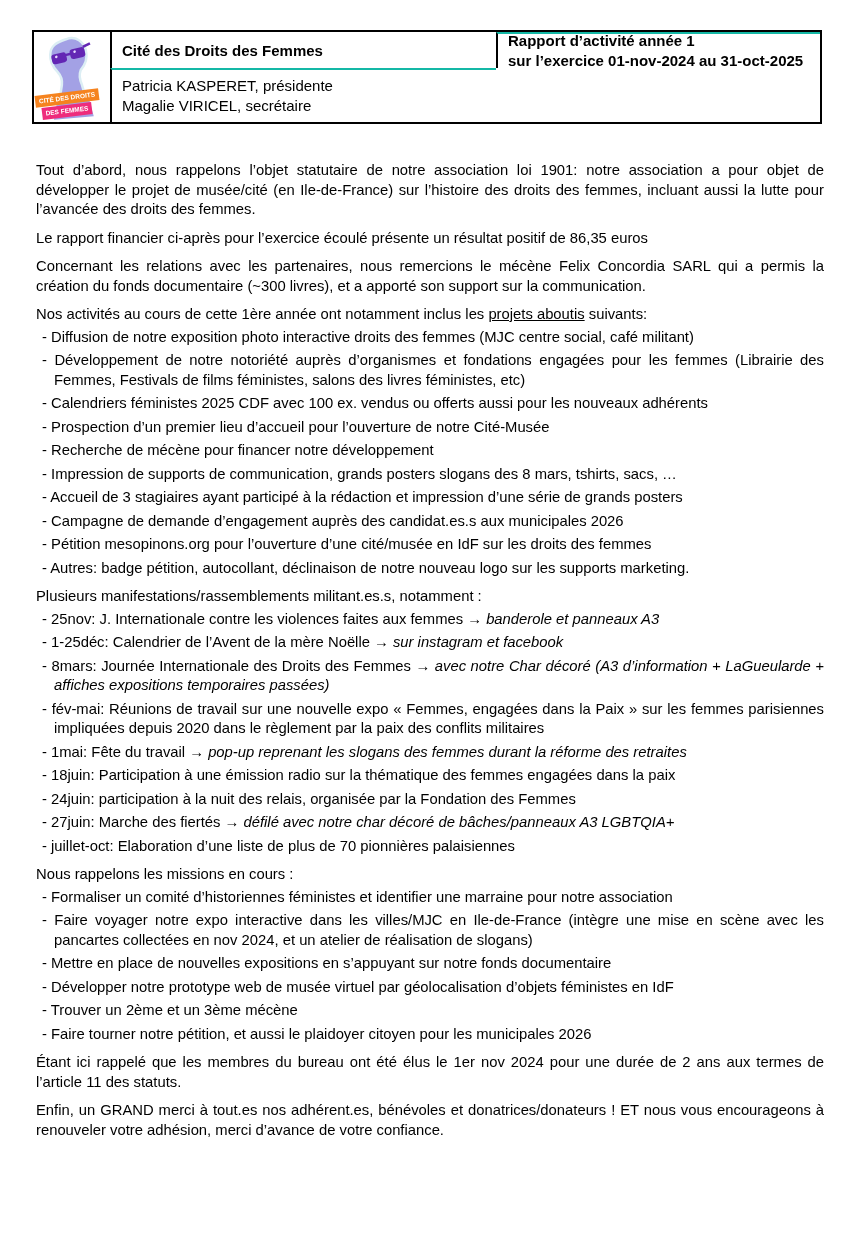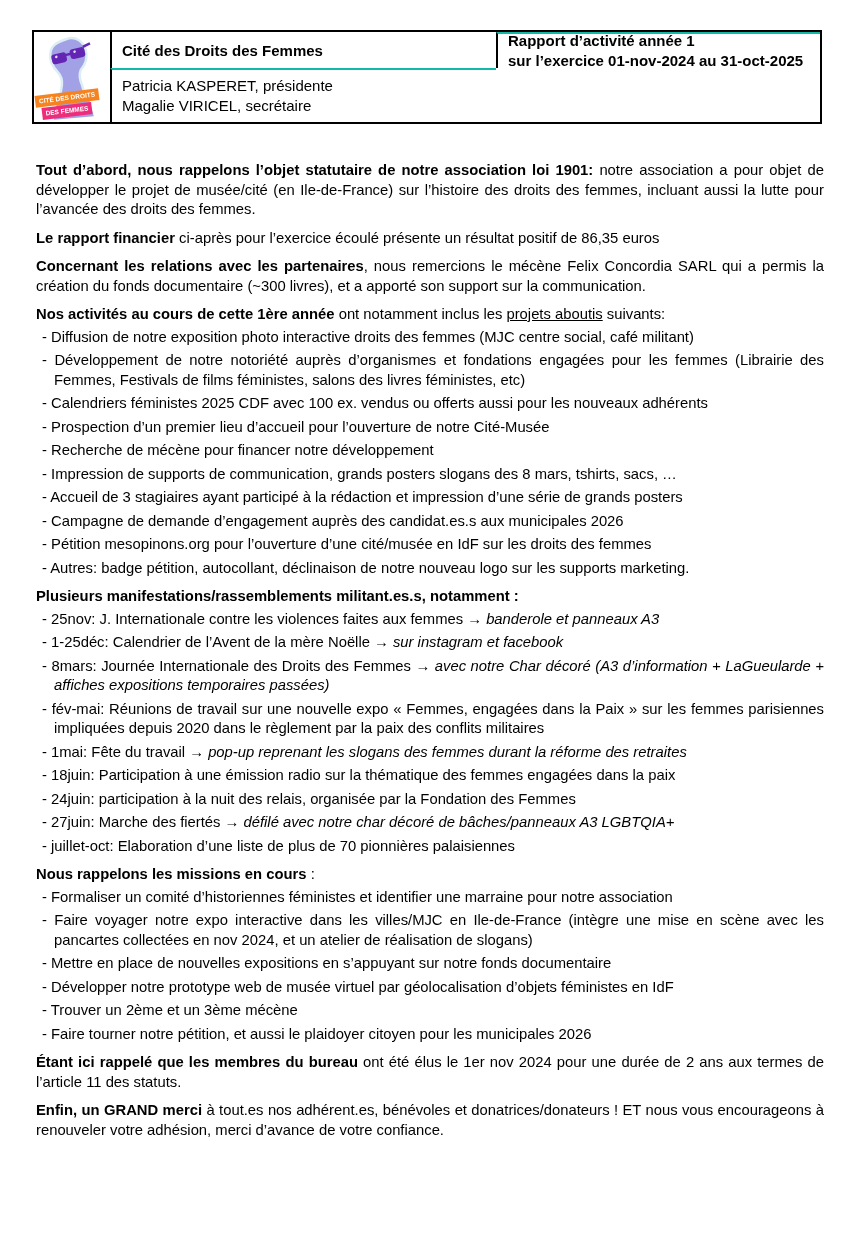--- a/index.html
+++ b/index.html
@@ -19,21 +19,21 @@
 
   .banner{position:absolute;color:#fff;font-weight:bold;font-size:6.5px;line-height:12px;
           text-align:center;white-space:nowrap;padding:0 2px;box-sizing:border-box;}
   .banner-orange{transform:rotate(-7deg);left:1px;bottom:18px;width:64px;}
   .banner-pink{transform:rotate(-7deg);left:8px;bottom:5px;width:50px;}
 
   
   .content{margin-top:37px;font-size:14.8px;line-height:19.5px;}
   .content p{margin:0 0 9px 0;text-align:justify;}
   .content p.h{margin-bottom:3px;}
-  b{font-weight:bold;}
+  b{font-weight:normal;}
   .u{text-decoration:underline;}
   .it{font-style:italic;}
   ul{list-style:none;margin:0 0 9px 0;padding:0 0 0 6px;}
   li{padding-left:12px;text-indent:-12px;margin:0 0 4px 0;text-align:justify;}
   li::before{content:"- ";}
 </style>
 </head>
 <body>
 
 <div class="page">

